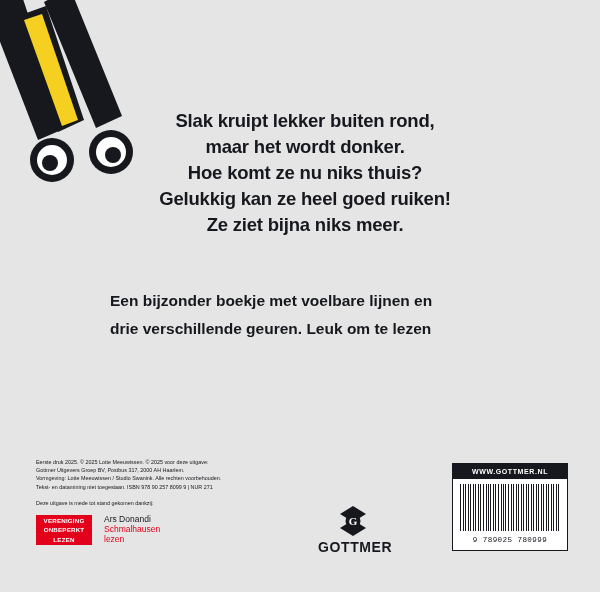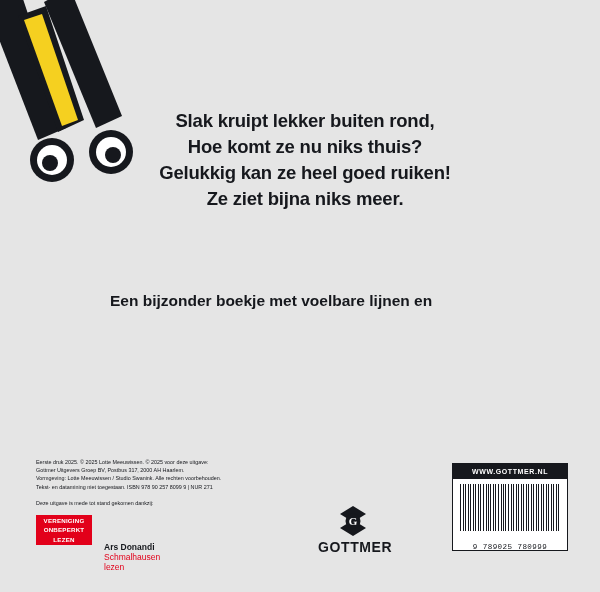--- a/index.html
+++ b/index.html
@@ -111,23 +111,22 @@
     text-align: center;
     padding: 0 2px;
     box-sizing: border-box;
   }
   .logo-ars {
     font-size: 8.5px;
     line-height: 9.8px;
     color: #16181d;
   }
   .logo-ars .ars-top {
-    font-weight: bold;
-    color: #16181d;
-    margin-top: 28px;
+    font-weight: normal;
+    color: #16181d;
   }
   .logo-ars .ars-mid {
     color: #e2001a;
   }
   .logo-ars .ars-bot {
     color: #e2001a;
   }
 
   
   .publisher {
@@ -179,21 +178,21 @@
     display: flex;
     align-items: flex-end;
     gap: 1px;
   }
   .bars span {
     display: block;
     background: #16181d;
     height: 100%;
   }
   .isbn-digits {
-    margin-top: 12px;
+    margin-top: 5px;
     text-align: center;
     font-family: "Liberation Mono", monospace;
     font-size: 7.6px;
     letter-spacing: 0.4px;
     color: #16181d;
   }
 </style>
 </head>
 <body>
 
@@ -214,27 +213,29 @@
       <circle cx="50" cy="163" r="8" fill="#16181d"></circle>
 
       <circle cx="111" cy="152" r="22" fill="#16181d"></circle>
       <circle cx="111" cy="152" r="15" fill="#ffffff"></circle>
       <circle cx="113" cy="155" r="8" fill="#16181d"></circle>
     </svg>
   </div>
 
   <div class="headline">
     <div>Slak kruipt lekker buiten rond,</div>
+    <div>maar het wordt donker.</div>
     <div>Hoe komt ze nu niks thuis?</div>
     <div>Gelukkig kan ze heel goed ruiken!</div>
     <div>Ze ziet bijna niks meer.</div>
   </div>
 
   <div class="blurb">
     <div>Een bijzonder boekje met voelbare lijnen en</div>
+    <div>drie verschillende geuren. Leuk om te lezen</div>
   </div>
 
   <div class="colophon">
     <div class="line">Eerste druk 2025. © 2025 Lotte Meeuwissen. © 2025 voor deze uitgave:</div>
     <div class="line">Gottmer Uitgevers Groep BV, Postbus 317, 2000 AH Haarlem.</div>
     <div class="line">Vormgeving: Lotte Meeuwissen / Studio Swanink. Alle rechten voorbehouden.</div>
     <div class="line">Tekst- en datamining niet toegestaan. ISBN 978 90 257 8099 9 | NUR 271</div>
   </div>
 
   <div class="thanks">Deze uitgave is mede tot stand gekomen dankzij:</div>

